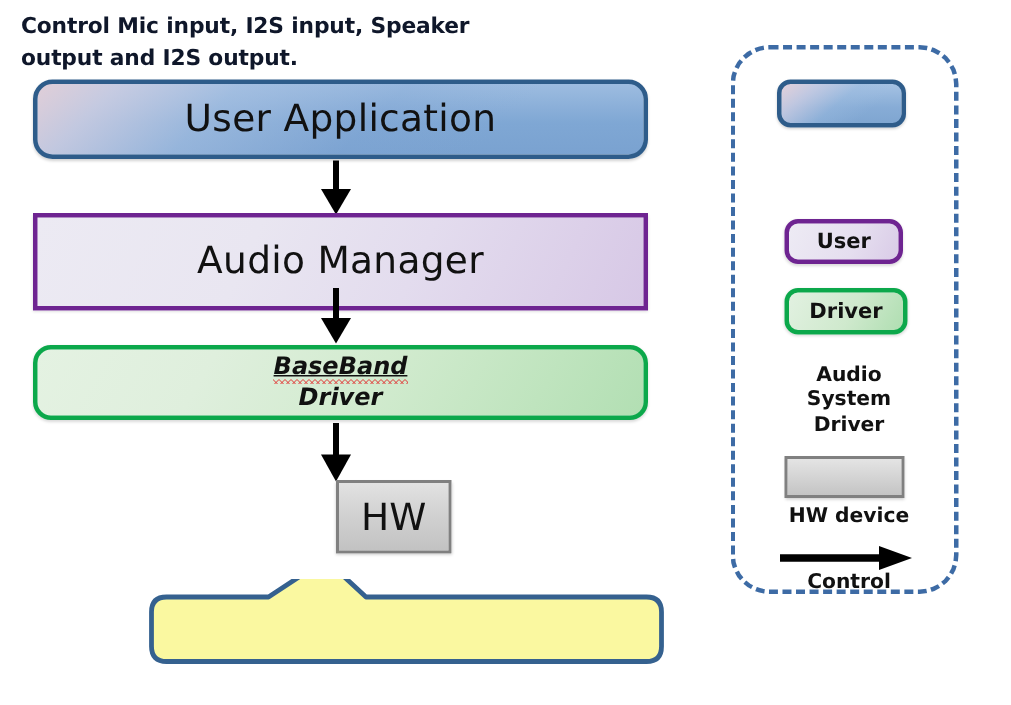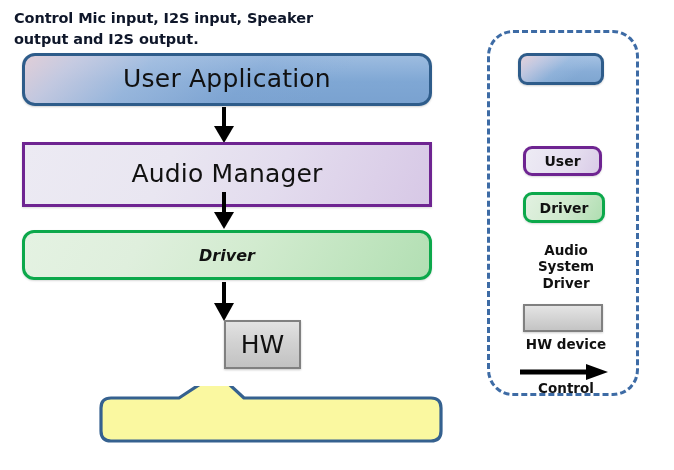--- a/index.html
+++ b/index.html
@@ -297,20 +297,21 @@
   <div class="flow-box" id="box-audio-manager">
     <span class="box-label">Audio Manager</span>
   </div>
 
   <svg class="arrow-svg" style="left:206px; top:191px;" width="36" height="39">
     <line x1="18" y1="1" x2="18" y2="25" stroke="#000000" stroke-width="4"></line>
     <polygon points="8,21 28,21 18,38" fill="#000000"></polygon>
   </svg>
 
   <div class="flow-box" id="box-baseband-driver">
+    <span class="bb-line1">BaseBand</span>
     <span class="bb-line2">Driver</span>
   </div>
 
   <svg class="arrow-svg" style="left:206px; top:281px;" width="36" height="41">
     <line x1="18" y1="1" x2="18" y2="26" stroke="#000000" stroke-width="4"></line>
     <polygon points="8,22 28,22 18,40" fill="#000000"></polygon>
   </svg>
 
   <div id="box-hw">
     <span class="hw-label">HW</span>

